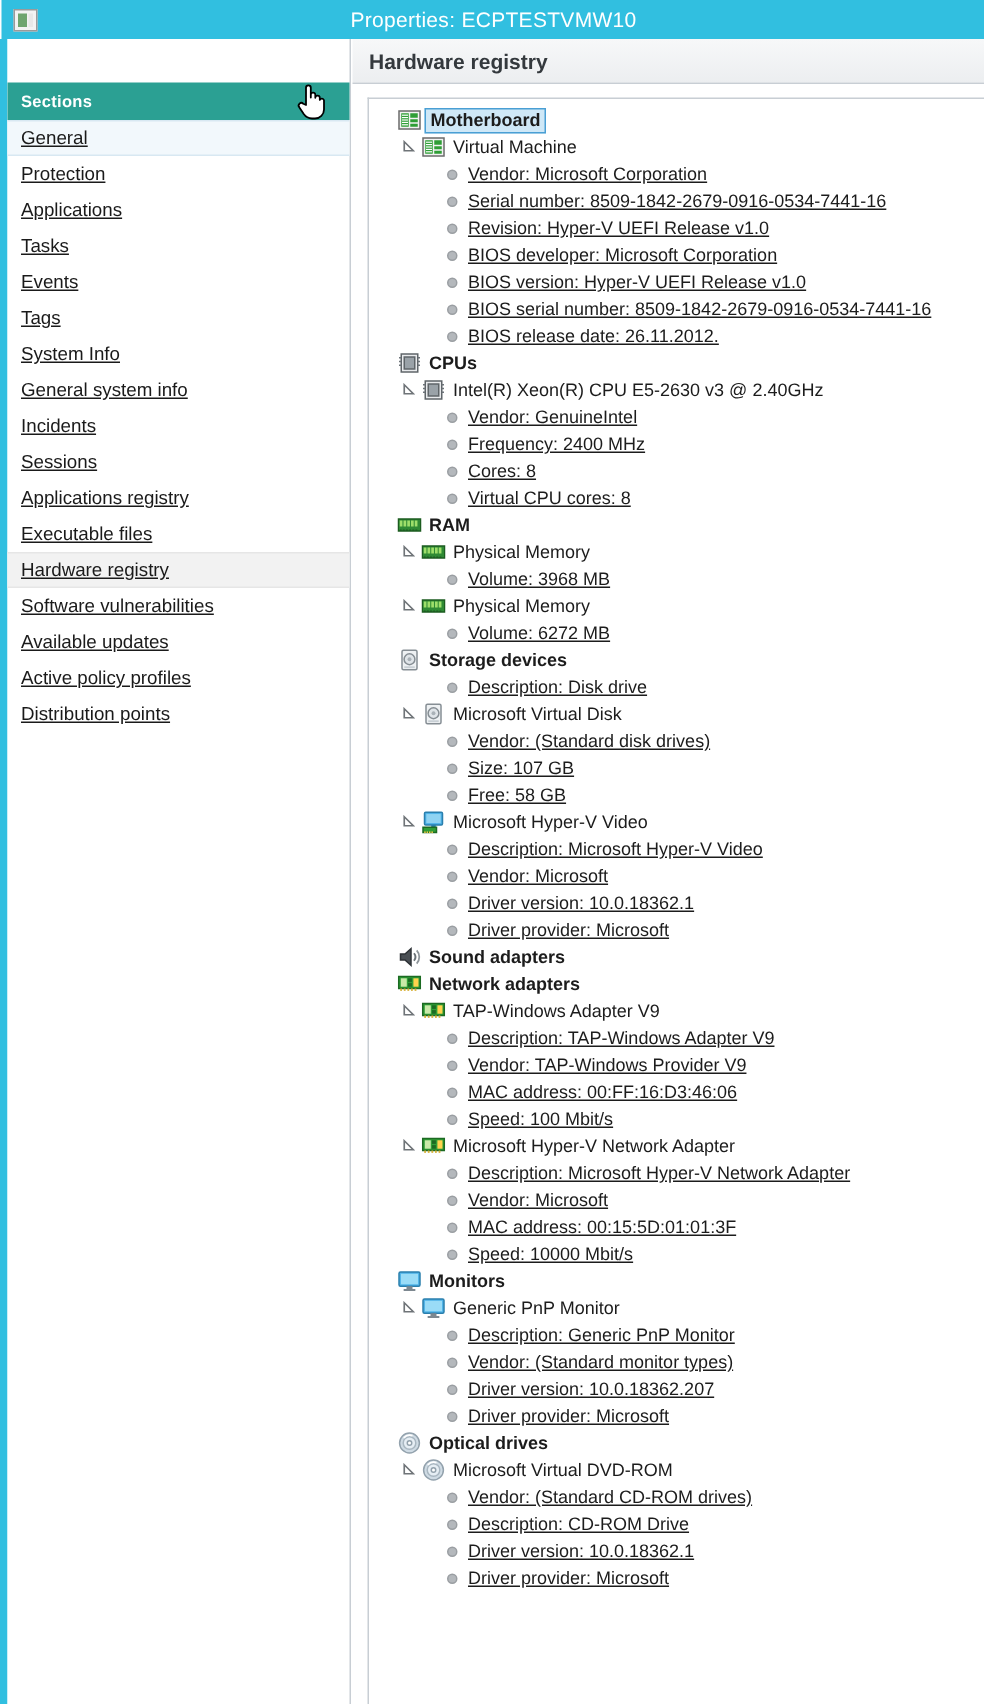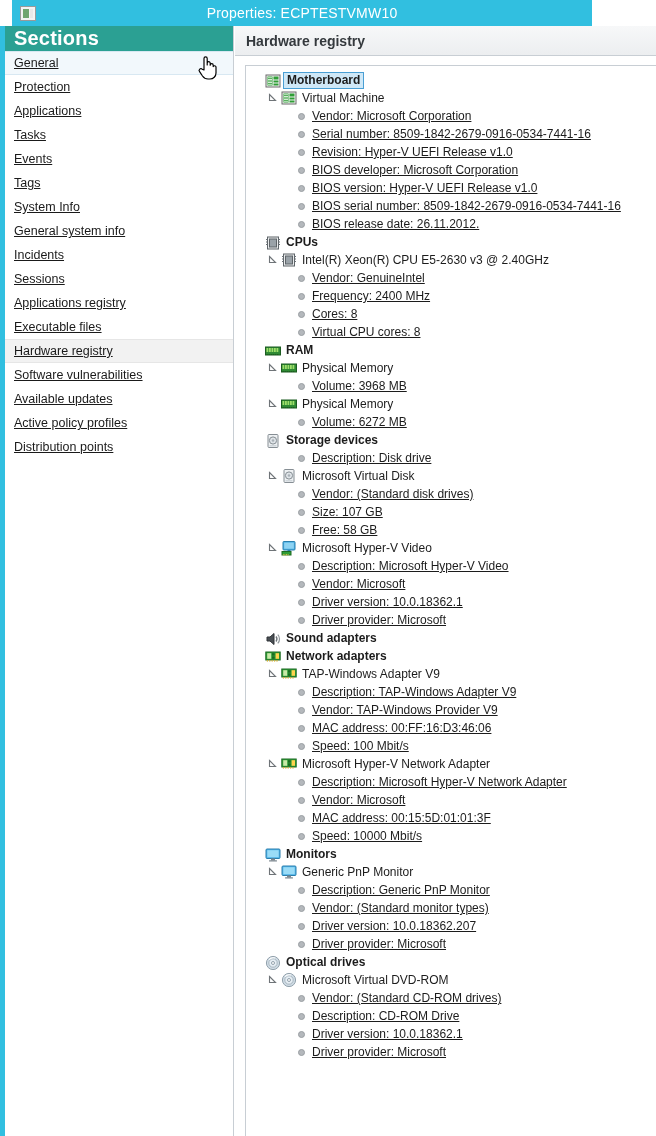--- a/index.html
+++ b/index.html
@@ -5,21 +5,21 @@
   * { box-sizing: border-box; margin: 0; padding: 0; }
   html, body {
     width: 656px; height: 1136px;
     font-family: "Liberation Sans", sans-serif;
     background: #ffffff;
     overflow: hidden;
   }
 
   
   #titlebar {
-    position: absolute; left: 12px; top: 0; width: 580px; height: 26px;
+    position: absolute; left: 1px; top: 0; width: 656px; height: 26px;
     background: #31bfe0;
     display: flex; align-items: center;
   }
   #app-icon {
     width: 16px; height: 15px; margin-left: 8px;
     background: #f3f3f3;
     border: 1px solid #9a9a9a;
     position: relative;
     display: flex;
   }
@@ -42,23 +42,24 @@
   }
 
   
   #sidebar {
     position: absolute; left: 5px; top: 0; width: 229px; height: 100%;
     background: #ffffff;
     border-right: 1px solid #c8ced4;
   }
   #sections-header {
     height: 25px; background: #2ba093;
-    color: #ffffff; font-size: 20px; font-weight: bold;
+    color: #ffffff; font-size: 11px; font-weight: bold;
     display: flex; align-items: center; padding-left: 9px;
     letter-spacing: .2px;
+    margin-top: 29px;
   }
   .nav-item {
     height: 24px; display: flex; align-items: center;
     font-size: 12.5px; color: #1a1a1a;
     padding-left: 9px; cursor: pointer;
     border-top: 1px solid transparent; border-bottom: 1px solid transparent; text-decoration: underline;
   }
   .nav-item.sub { }
   .nav-item.hovered {
     background: #f2f8fc;
@@ -99,21 +100,21 @@
   #tree { padding: 5px 0 0 4px; }
 
   
   .row {
     display: flex; align-items: center; height: 18px;
     font-size: 12px; color: #1c1c1c; white-space: nowrap;
   }
   .row.lvl0 { padding-left: 0px; }
   .row.lvl1 { padding-left: 16px; }
   .row.lvl2 { padding-left: 48px; text-decoration: underline; }
-  .row.cat { font-weight: bold; align-items: flex-end; }
+  .row.cat { font-weight: bold; }
 
   .expander {
     width: 14px; height: 14px; flex: 0 0 14px;
     position: relative;
   }
   .expander.open svg { display: block; }
 
   .ticon {
     width: 16px; height: 16px; flex: 0 0 16px;
     margin-right: 5px; position: relative;

